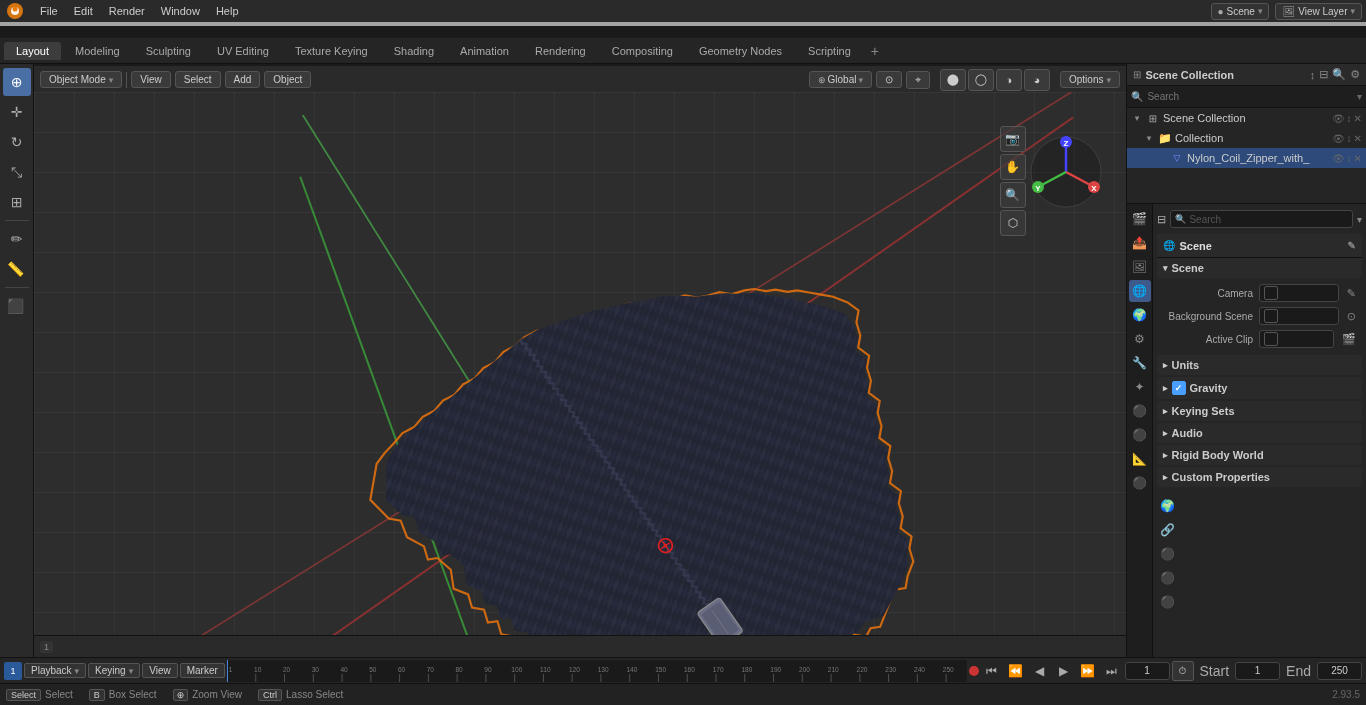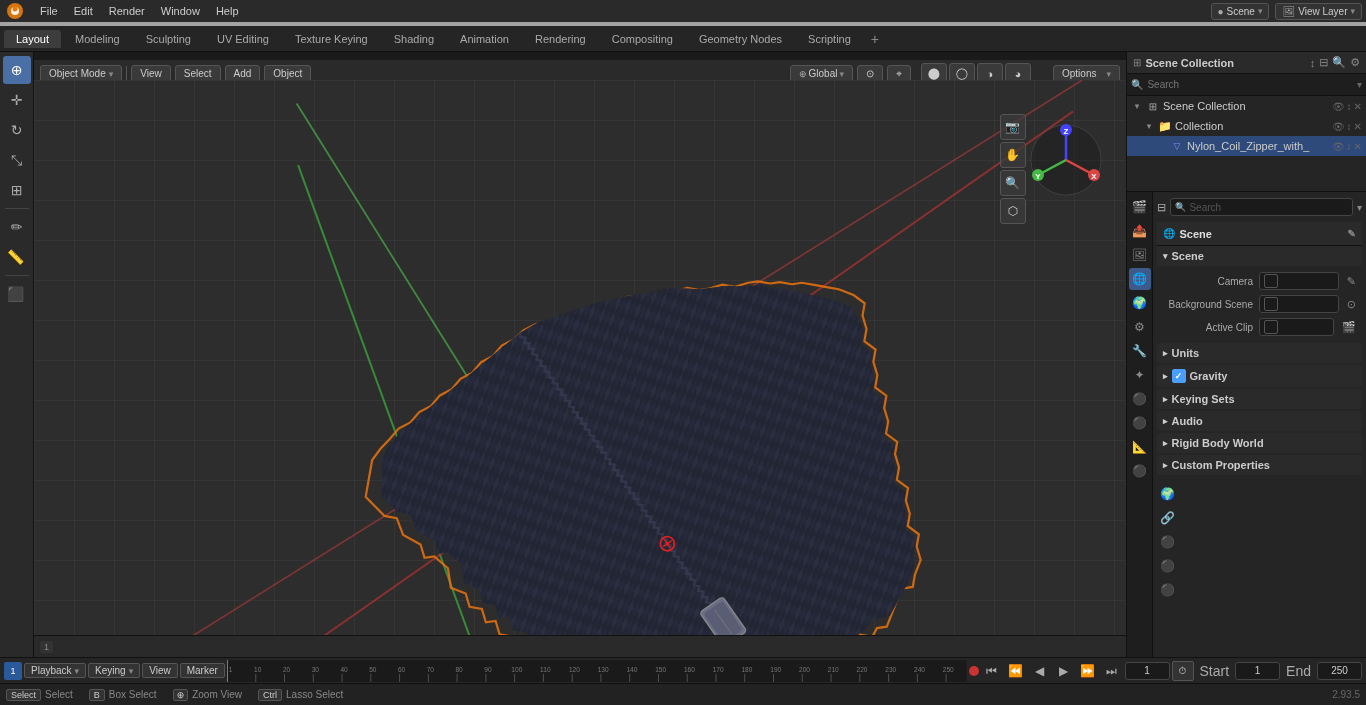--- a/index.html
+++ b/index.html
@@ -40,20 +40,21 @@
     }
 
     
     #workspace-tabs {
       display: flex;
       align-items: center;
       height: 26px;
       background: #252525;
       border-bottom: 1px solid #111;
       padding: 0 4px;
+      margin-top: 12px;
     }
     .workspace-tab {
       padding: 3px 12px;
       cursor: pointer;
       border-radius: 3px 3px 0 0;
       font-size: 11px;
       color: #aaa;
       margin-right: 2px;
     }
     .workspace-tab.active {
@@ -127,21 +128,21 @@
       margin-bottom: 2px;
     }
     #viewport-header .vp-sub {
       color: #aaa;
       font-size: 10px;
     }
 
     
     #viewport-toolbar {
       position: absolute;
-      top: 8px;
+      top: 2px;
       left: 0;
       right: 0;
       height: 28px;
       display: flex;
       align-items: center;
       padding: 0 6px;
       gap: 4px;
     }
     .vp-toolbar-btn {
       padding: 2px 8px;
@@ -591,21 +592,21 @@
         <div class="vp-toolbar-btn">⊙</div>
         <div class="vp-toolbar-btn">⌖</div>
 
         <div style="display:flex; gap:2px; margin-left:6px;">
           <div style="width:26px; height:22px; background:#3a3a3a; border:1px solid #555; border-radius:3px; display:flex; align-items:center; justify-content:center; cursor:pointer; font-size:11px;">⬤</div>
           <div style="width:26px; height:22px; background:#3a3a3a; border:1px solid #555; border-radius:3px; display:flex; align-items:center; justify-content:center; cursor:pointer; font-size:11px;">◯</div>
           <div style="width:26px; height:22px; background:#3a3a3a; border:1px solid #555; border-radius:3px; display:flex; align-items:center; justify-content:center; cursor:pointer; font-size:11px;">◑</div>
           <div style="width:26px; height:22px; background:#3a3a3a; border:1px solid #555; border-radius:3px; display:flex; align-items:center; justify-content:center; cursor:pointer; font-size:11px;">◕</div>
         </div>
         <div style="margin-left:6px;">
-          <div class="vp-toolbar-btn" style="display:flex; align-items:center; gap:10px;margin-left:12px;">
+          <div class="vp-toolbar-btn" style="display:flex; align-items:center; gap:3px;">
             <span>Options</span>
             <span class="chevron-down"></span>
           </div>
         </div>
       </div>
 
       <div id="viewport-main">
         <div class="grid-bg"></div>
 
         <div class="grid-line-green" style="left:50%; top:0; width:2px; height:100%; transform:rotate(-20deg) translateX(-200px);"></div>

